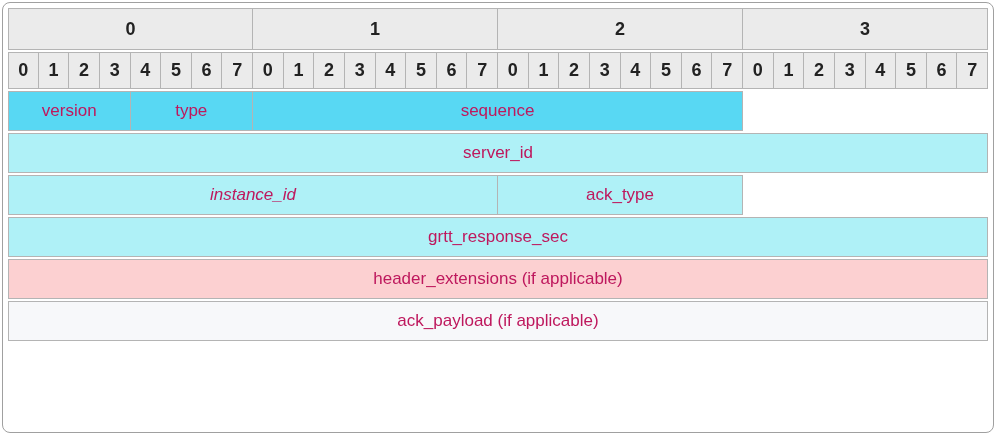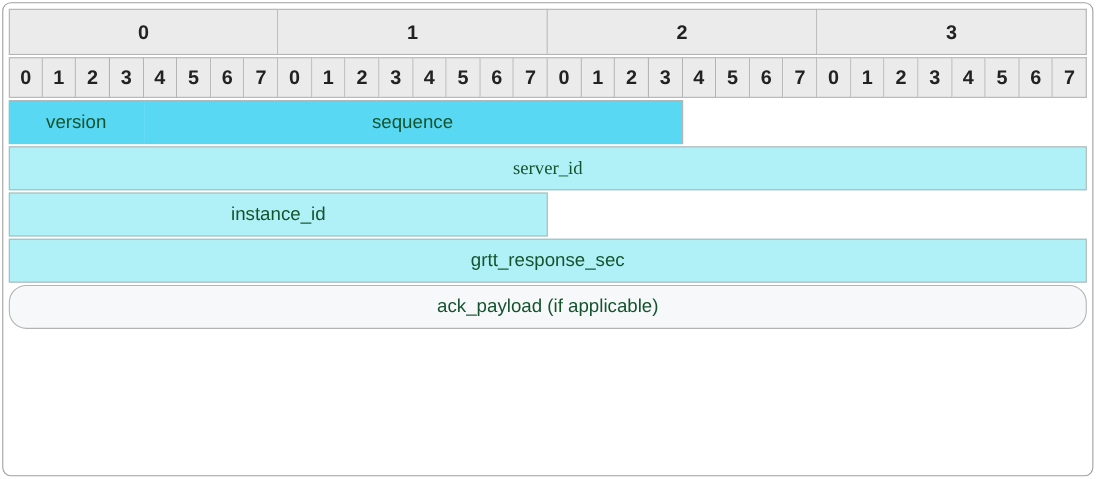--- a/index.html
+++ b/index.html
@@ -24,21 +24,21 @@
     display: grid;
     grid-template-columns: repeat(32, 1fr);
   }
   .row + .row, #field-rows .row { margin-top: 2px; }
   .cell {
     display: flex;
     align-items: center;
     justify-content: center;
     border: 1px solid var(--grid-line, #b4b4b4);
     border-left: none;
-    color: #14532d;
+    color: #be185d;
     font-size: 17px;
     white-space: nowrap;
     overflow: hidden;
   }
   .cell:first-child { border-left: 1px solid var(--grid-line, #b4b4b4); }
   .hdr {
     background: var(--header-bg, #ebebeb);
     font-weight: bold;
     font-size: 18px;
     color: #222222;
@@ -92,28 +92,33 @@
       <div class="cell hdr">2</div>
       <div class="cell hdr">3</div>
       <div class="cell hdr">4</div>
       <div class="cell hdr">5</div>
       <div class="cell hdr">6</div>
       <div class="cell hdr">7</div>
     </div>
   <div id="field-rows">
       <div class="row field-row">
         <div class="cell c-bright" style="grid-column: span 4;">version</div>
+        <div class="cell c-bright" style="grid-column: span 4;">type</div>
         <div class="cell c-bright" style="grid-column: span 16; text-align: center;">sequence</div>
       </div>
       <div class="row field-row">
-        <div class="cell c-light" style="grid-column: span 32; font-family: Liberation Serif, serif;">server_id</div>
+        <div class="cell c-light" style="grid-column: span 32;">server_id</div>
       </div>
       <div class="row field-row">
-        <div class="cell c-light" style="grid-column: span 16;">instance_id</div>
+        <div class="cell c-light" style="grid-column: span 16; font-style: italic;">instance_id</div>
+        <div class="cell c-light" style="grid-column: span 8;">ack_type</div>
       </div>
       <div class="row field-row">
         <div class="cell c-light" style="grid-column: span 32;">grtt_response_sec</div>
       </div>
       <div class="row field-row">
-        <div class="cell c-plain" style="grid-column: span 32; border-radius: 16px;">ack_payload (if applicable)</div>
+        <div class="cell c-pink" style="grid-column: span 32;">header_extensions (if applicable)</div>
+      </div>
+      <div class="row field-row">
+        <div class="cell c-plain" style="grid-column: span 32;">ack_payload (if applicable)</div>
       </div>
     </div>
 </div>
 
 </body></html>

